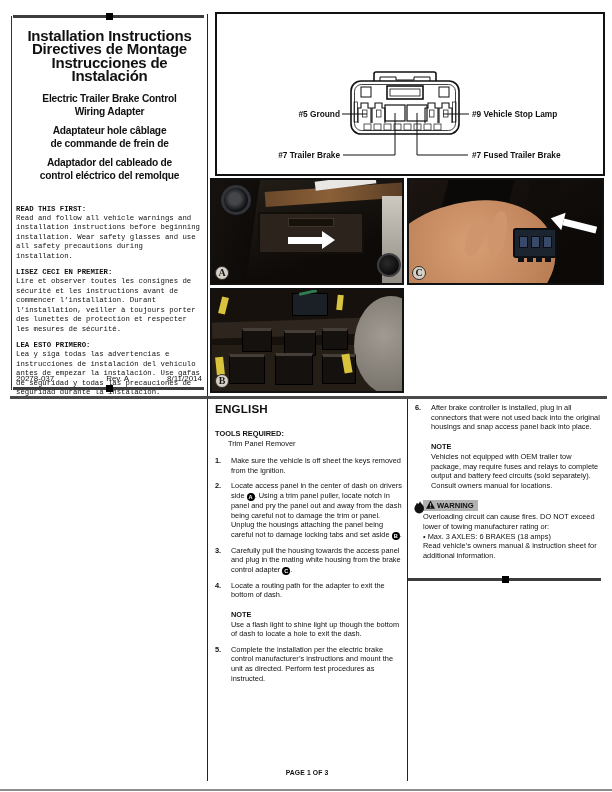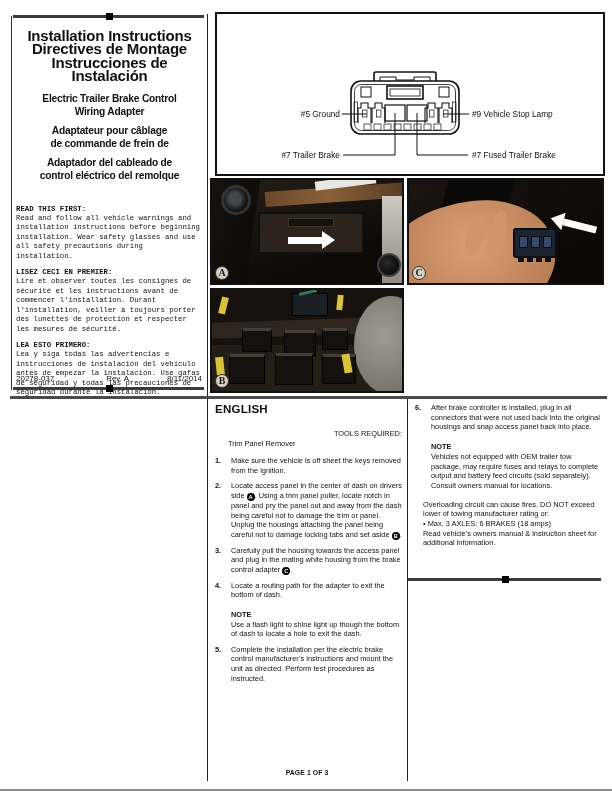--- a/index.html
+++ b/index.html
@@ -25,21 +25,21 @@
   .read-sec { margin-bottom:7px;font-family:Liberation Mono, monospace; }
   .read-sec .rh { font-weight:700; font-size:7.3px; line-height:9.4px; }
   .read-sec .rb { font-size:7.3px; line-height:9.4px; }
   #part-row { position:absolute; left:4px; right:5px; bottom:7px; display:flex; justify-content:space-between; font-size:8px; }
   #part-row span:nth-child(2){ margin-left:14px; }
 
   
   #diagram-box { position:absolute; left:215px; top:12px; width:390px; height:164px; border:2px solid #111; }
   #diagram-box .dtitle { margin-top:7px; text-align:center; font-weight:700; font-size:9.3px; line-height:10.4px; }
   #connector-svg { position:absolute; left:0; top:36px; width:386px; height:124px; }
-  .dlabel { position:absolute; font-weight:400; font-size:8.3px; white-space:nowrap; }
+  .dlabel { position:absolute; font-weight:700; font-size:8.3px; white-space:nowrap; }
 
   
   .photo { position:absolute; border:2px solid #111; overflow:hidden; background:#17120e; }
   .photo * { position:absolute; }
   .badge { left:3px; bottom:3px; width:14px; height:14px; border-radius:50%; background:#d6d0c6; border:1px solid #33302c;
            font-family:"Liberation Serif","DejaVu Serif",serif; font-weight:700; font-size:10px; line-height:12px; text-align:center; color:#1c1a17; z-index:9; }
   .arrow-right { display:block; }
   .arrow-right .shaft { width:34px; height:7px; background:#fff; top:6px; left:0; }
   .arrow-right .head { left:34px; top:0; width:0; height:0; border-top:9.5px solid transparent; border-bottom:9.5px solid transparent; border-left:13px solid #fff; }
   .arrow-left .shaft { width:34px; height:7px; background:#fff; top:6px; left:13px; }
@@ -73,21 +73,21 @@
   .pc-conn { left:54%; top:47%; width:44px; height:30px; background:#1c2430; border:2px solid #0a0d12; border-radius:3px; }
   .pc-slot { top:6px; width:9px; height:12px; background:#39496a; border:1px solid #0a0d12; }
   .pc-teeth { bottom:-6px; width:6px; height:6px; background:#0e1115; }
   .pc-carrow { right:5px; top:34%; width:47px; height:19px; transform:rotate(14deg); }
 
   
   #english-h { position:absolute; left:215px; top:402px; font-weight:700; font-size:11.6px; letter-spacing:0.2px; }
   .col { position:absolute; font-size:7.4px; line-height:9.7px; }
   #col-left { left:215px; top:429px; width:187px; }
   #col-right { left:415px; top:403px; width:188px; }
-  .tools-h { font-weight:400;text-align:right; }
+  .tools-h { font-weight:700; }
   .tools-item { padding-left:13px; margin-bottom:8px; }
   .step { display:flex; margin-bottom:5.5px; }
   .step-num { flex:0 0 16px; font-weight:700; }
   .step-body { flex:1; }
   .note { margin-top:10px; }
   .note-h { font-weight:700; }
   .circ { display:inline-block; width:8px; height:8px; border-radius:50%; background:#000; color:#fff; font-size:5.6px; font-weight:700; line-height:8px; text-align:center; vertical-align:-1px; }
   #warning-block { position:relative; margin-top:9px; margin-left:8px; }
   .warn-head { position:relative; margin-bottom:1px; }
   .flame { position:absolute; left:-10px; top:1px; width:13px; height:14px; }
@@ -106,21 +106,21 @@
     <div class="t1">
       <div>Installation Instructions</div>
       <div>Directives de Montage</div>
       <div>Instrucciones de Instalación</div>
     </div>
     <div class="t2">
       <div>Electric Trailer Brake Control</div>
       <div>Wiring Adapter</div>
     </div>
     <div class="t2">
-      <div>Adaptateur pour câblage</div>
+      <div>Adaptateur hole câblage</div>
       <div>de commande de frein de</div>
     </div>
     <div class="t2">
       <div>Adaptador del cableado de</div>
       <div>control eléctrico del remolque</div>
     </div>
     <div id="read-block">
       <div class="read-sec">
         <div class="rh">READ THIS FIRST:</div>
         <div class="rb">Read and follow all vehicle warnings and installation instructions before beginning installation. Wear safety glasses and use all safety precautions during installation.</div>
@@ -286,20 +286,32 @@
     <div id="steps-right">
         <div class="step">
           <span class="step-num">6.</span>
           <div class="step-body">After brake controller is installed, plug in all connectors that were not used back into the original housings and snap access panel back into place.<div class="note">
               <div class="note-h">NOTE</div>
               <div>Vehicles not equipped with OEM trailer tow package, may require fuses and relays to complete output and battery feed circuits (sold separately). Consult owners manual for locations.</div>
             </div></div>
         </div>
       </div>
     <div id="warning-block">
+      <div class="warn-head">
+        <svg class="flame" viewBox="0 0 13 14">
+          <path d="M7 0 C7.6 2.8 11 3.6 11 7.6 A4.8 4.8 0 0 1 1.4 7.6 C1.4 5 3.4 4.2 3.9 1.8 C4.8 3.2 6.2 3.4 7 0 Z" fill="#111"></path>
+        </svg>
+        <span class="warn-chip">
+          <svg width="9" height="9" viewBox="0 0 12 11">
+            <path d="M6 0 L12 11 H0 Z" fill="#111"></path>
+            <rect x="5.3" y="3.6" width="1.5" height="3.8" fill="#b2b2b2"></rect>
+            <rect x="5.3" y="8.3" width="1.5" height="1.5" fill="#b2b2b2"></rect>
+          </svg><span>WARNING</span>
+        </span>
+      </div>
       <div>Overloading circuit can cause fires. DO NOT exceed lower of towing manufacturer rating or:</div>
       <div>• Max. 3 AXLES: 6 BRAKES (18 amps)</div>
       <div>Read vehicle’s owners manual &amp; instruction sheet for additional information.</div>
     </div>
   </div>
 
   <div id="page-foot">PAGE 1 OF 3</div>
 </div>
 
 </body></html>

